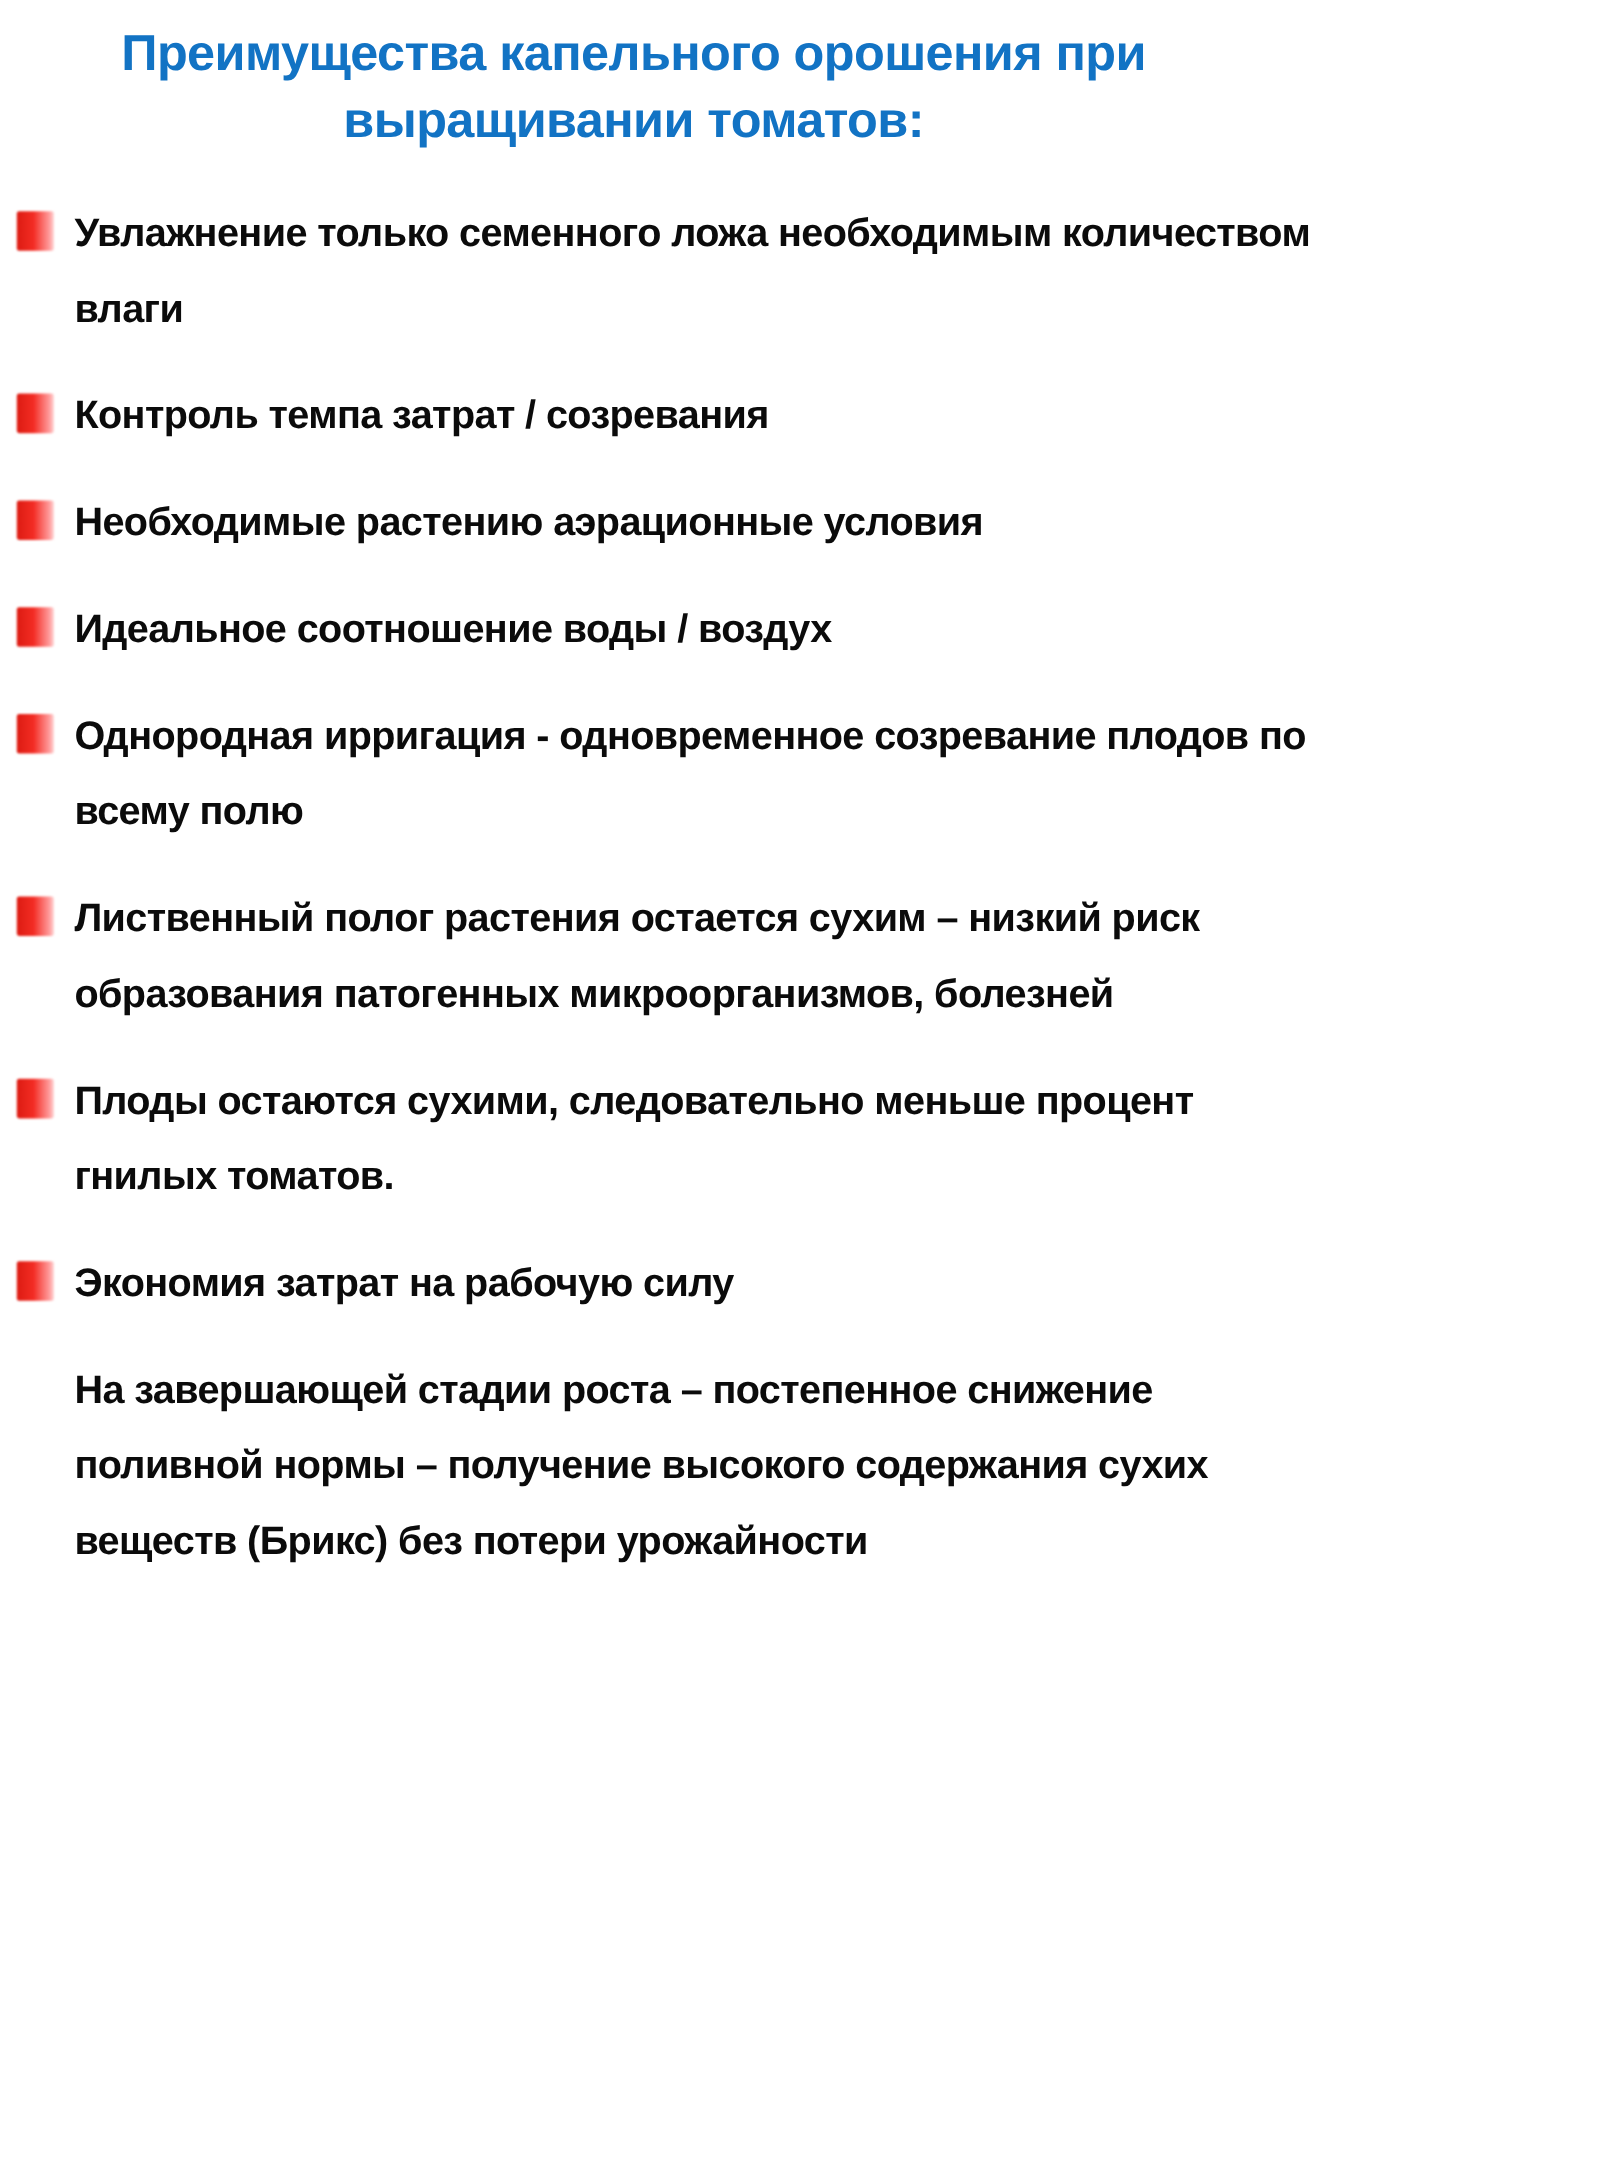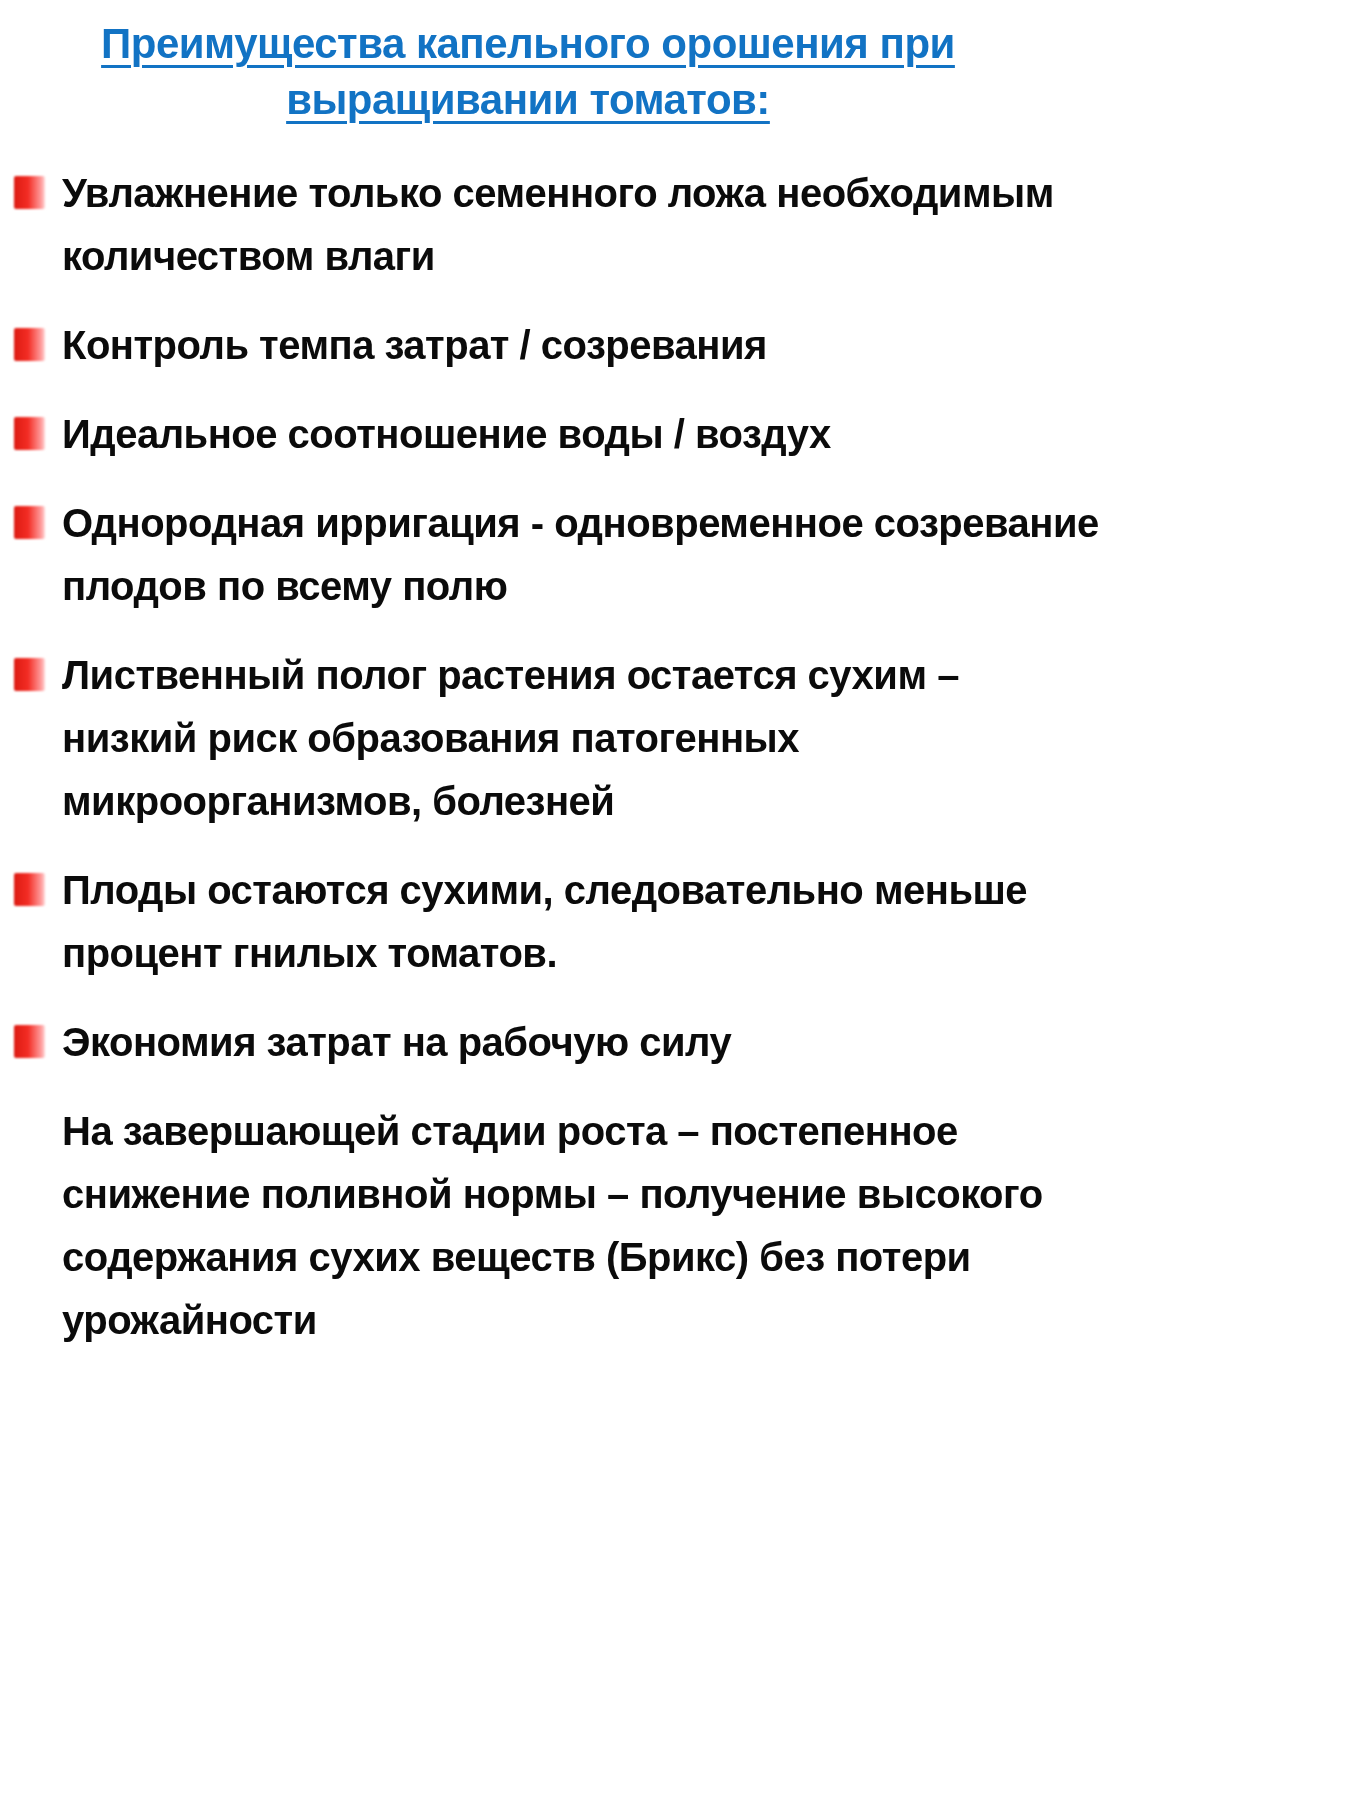--- a/index.html
+++ b/index.html
@@ -13,34 +13,33 @@
     margin-top:16px;
     text-align:center;
   }
   .page-title {
     display:inline-block;
     font-size:42px;
     line-height:56px;
     font-weight:bold;
     letter-spacing:-0.5px;
     color:#1273C4;
-    text-decoration:underline;
     text-decoration-thickness:3px;
     text-underline-offset:7px;
   }
   .advantages-list {
     list-style:none;
     margin:34px 0 0 14px;
   }
   .advantage-item {
     position:relative;
     padding-left:48px;
     max-width:1085px;
     margin-bottom:26px;
-    font-size:40px;
+    font-size:33px;
     line-height:63px;
     font-weight:bold;
     letter-spacing:-0.5px;
     color:#0b0b0b;
   }
   .bullet {
     position:absolute;
     left:0; top:14px;
     width:31px; height:33px;
     border-radius:2px;
@@ -59,20 +58,24 @@
   <li class="advantage-item">
     <span class="bullet"></span>
     <span>Увлажнение только семенного ложа необходимым количеством влаги</span>
   </li>
   <li class="advantage-item">
     <span class="bullet"></span>
     <span>Контроль темпа затрат / созревания</span>
   </li>
   <li class="advantage-item">
     <span class="bullet"></span>
+    <span>Необходимые растению аэрационные условия</span>
+  </li>
+  <li class="advantage-item">
+    <span class="bullet"></span>
     <span>Идеальное соотношение воды / воздух</span>
   </li>
   <li class="advantage-item">
     <span class="bullet"></span>
     <span>Однородная ирригация - одновременное созревание плодов по всему полю</span>
   </li>
   <li class="advantage-item">
     <span class="bullet"></span>
     <span>Лиственный полог растения остается сухим – низкий риск образования патогенных микроорганизмов, болезней</span>
   </li>

